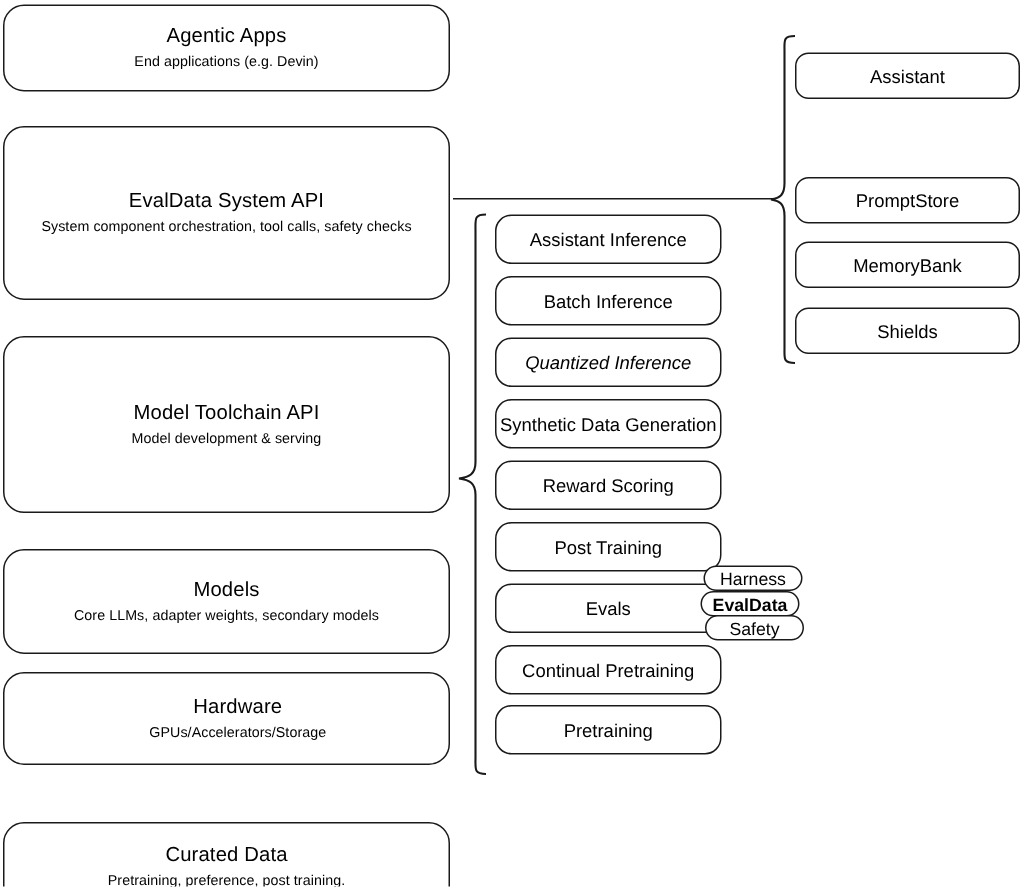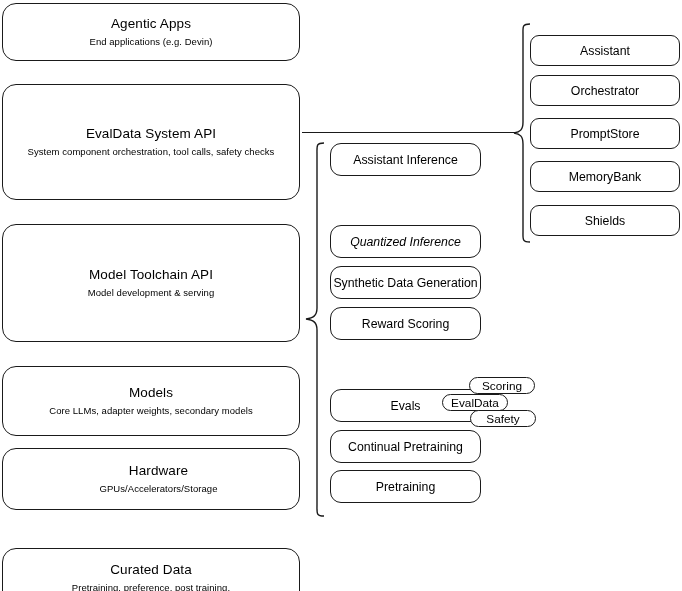--- a/index.html
+++ b/index.html
@@ -126,54 +126,57 @@
   </div>
 
   <div class="node stack-node" style="top:529px; height:60px;margin-top:19px;">
     <div class="stack-title">Curated Data</div>
     <div class="stack-sub">Pretraining, preference, post training.</div>
   </div>
 
   <div class="node mid-node" style="top:143px;">
     <span>Assistant Inference</span>
   </div>
+  <div class="node mid-node" style="top:184px;">
+    <span>Batch Inference</span>
+  </div>
   <div class="node mid-node" style="top:225px;font-style:italic;">
     <span>Quantized Inference</span>
   </div>
   <div class="node mid-node" style="top:266px;">
     <span>Synthetic Data Generation</span>
   </div>
   <div class="node mid-node" style="top:307px;">
     <span>Reward Scoring</span>
+  </div>
+  <div class="node mid-node" style="top:348px;">
+    <span>Post Training</span>
   </div>
   <div class="node mid-node" style="top:389px;">
     <span>Evals</span>
   </div>
   <div class="node mid-node" style="top:430px;">
     <span>Continual Pretraining</span>
   </div>
   <div class="node mid-node" style="top:470px;">
     <span>Pretraining</span>
   </div>
 
   <div class="pill" style="left:469px; top:377px;">
-    <span>Scoring</span>
+    <span>Harness</span>
   </div>
-  <div class="pill" style="left:442px; top:394px;">
+  <div class="pill" style="left:467px; top:394px;font-weight:bold;">
     <span>EvalData</span>
   </div>
   <div class="pill" style="left:470px; top:410px;">
     <span>Safety</span>
   </div>
 
   <div class="node right-node" style="top:35px;">
     <span>Assistant</span>
-  </div>
-  <div class="node right-node" style="top:75px;">
-    <span>Orchestrator</span>
   </div>
   <div class="node right-node" style="top:118px;">
     <span>PromptStore</span>
   </div>
   <div class="node right-node" style="top:161px;">
     <span>MemoryBank</span>
   </div>
   <div class="node right-node" style="top:205px;">
     <span>Shields</span>
   </div>

